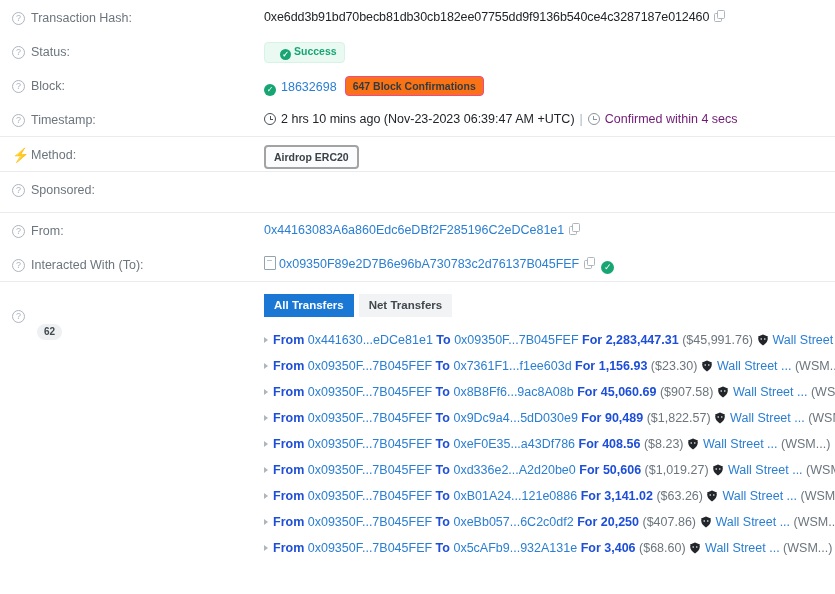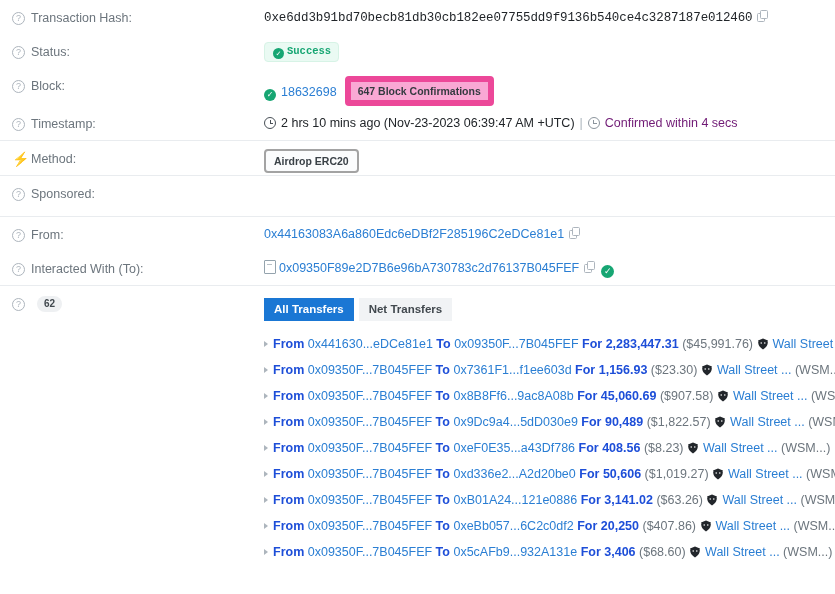--- a/index.html
+++ b/index.html
@@ -190,58 +190,58 @@
     font-size: 10.5px;
     font-weight: bold;
     padding: 3px 7px;
     line-height: 12px;
     vertical-align: 1px;
   }
   .pill-success {
     background: #eafaf3;
     color: #17a673;
     border: 1px solid #d7f3e6;
-    padding: 2px 7px 2px 8px;
-    font-family: Liberation Mono, monospace;
+    padding: 2px 7px 2px 15px;
   }
   .pill-success .check-circle { margin-left: 0; margin-right: 3px; width: 11px; height: 11px; line-height: 11px; font-size: 8px; }
   .pill-gray {
-    background: #f9a8d4;
+    background: #f97316;
     color: #343a40;
-    border: 6px solid #ec4899;
+    border: 1px solid #ec4899;
     margin-left: 8px;
   }
   .pill-outline {
     background: #fbfcfd;
     color: #3a4147;
     border: 2px solid #a3a3a3;
     font-weight: bold;
     font-size: 10.5px;
     padding: 4px 8px;
   }
   .count-badge {
     display: inline-block;
     background: #eef0f2;
     color: #41484e;
     border-radius: 9px;
     font-size: 10px;
     font-weight: bold;
     padding: 2px 7px;
     margin-left: 6px;
     line-height: 12px;
+    margin-top: 32px;
   }
 
   a.link, .link {
     color: #2a7ed3;
     text-decoration: none;
     cursor: pointer;
   }
 
   .mono-hash {
-    font-family: Liberation Mono, monospace;
+    font-family: Liberation Sans, sans-serif;
     letter-spacing: -0.1px;
     font-size: 12.5px;
     color: #212529;
   }
 
   .ts-sep { color: #adb5bd; margin: 0 5px; }
   .ts-confirmed { color: #701a75; }
 
   
   .tabs {

